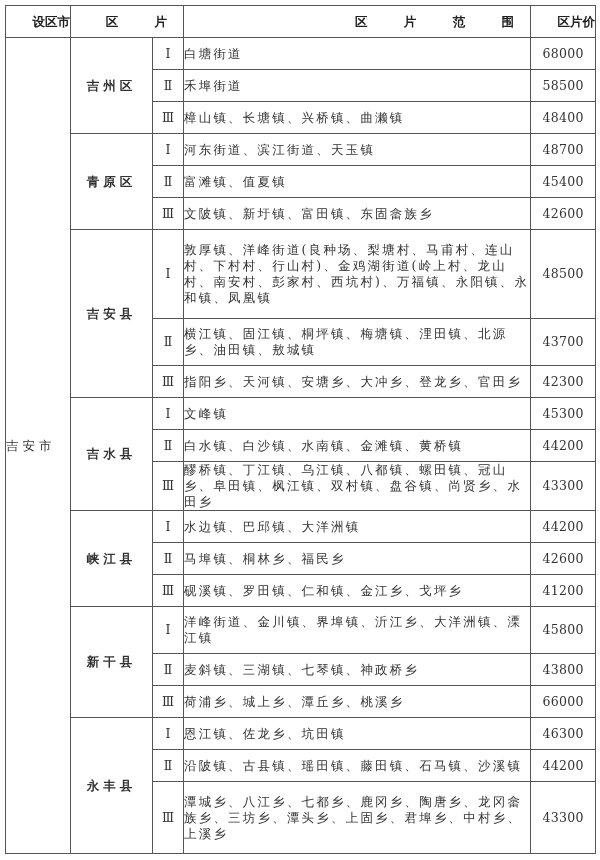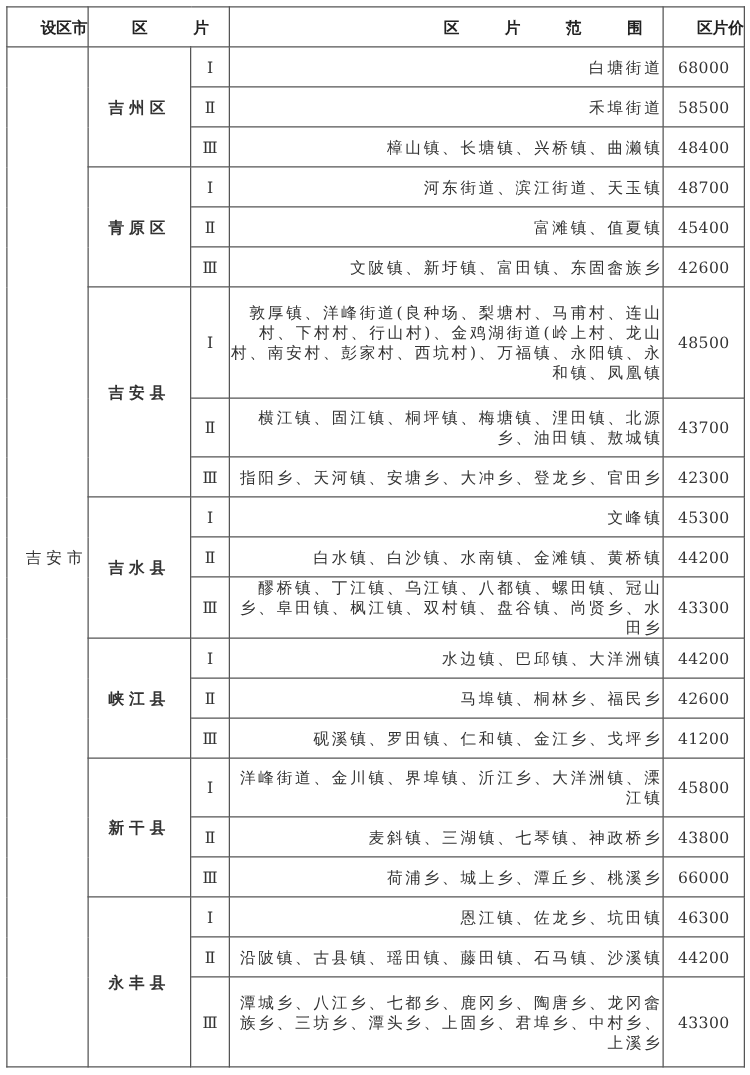--- a/index.html
+++ b/index.html
@@ -10,24 +10,24 @@
     border-collapse: collapse; table-layout: fixed;
     border: 1.5px solid #555555;
   }
   table.price-table td, table.price-table th {
     border: 1px solid #555555; padding: 0; vertical-align: middle;
     font-size: 12.5px; line-height: 16px;
   }
   th { font-family: "DejaVu Sans", "Liberation Sans", sans-serif; font-weight: bold;
        font-size: 13.5px; color: #222222; height: 31px; text-align: right; }
   th.th-district, th.th-range { letter-spacing: 16px; }
-  td.city { text-align: right; letter-spacing: 4px; margin-left: 20px; }
+  td.city { text-align: left; letter-spacing: 4px; margin-left: 20px; }
   td.district { text-align: center; letter-spacing: 4px; font-weight: bold; }
   td.level { text-align: center; font-size: 13px; }
-  td.range { text-align: right; padding: 0 6px 0 7px; letter-spacing: 2.2px; }
+  td.range { text-align: left; padding: 0 6px 0 7px; letter-spacing: 2.2px; }
   td.price { text-align: center; font-size: 13px; letter-spacing: 0.3px; }
 </style>
 </head>
 <body>
 
 <table class="price-table">
   <colgroup>
     <col style="width:65px">
     <col style="width:82px">
     <col style="width:31px">

